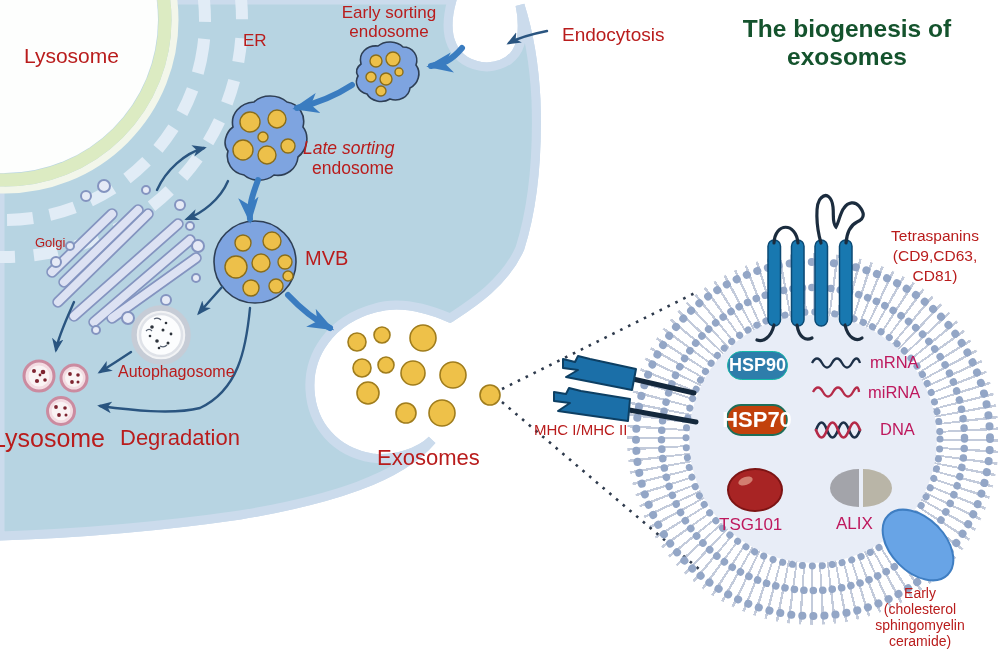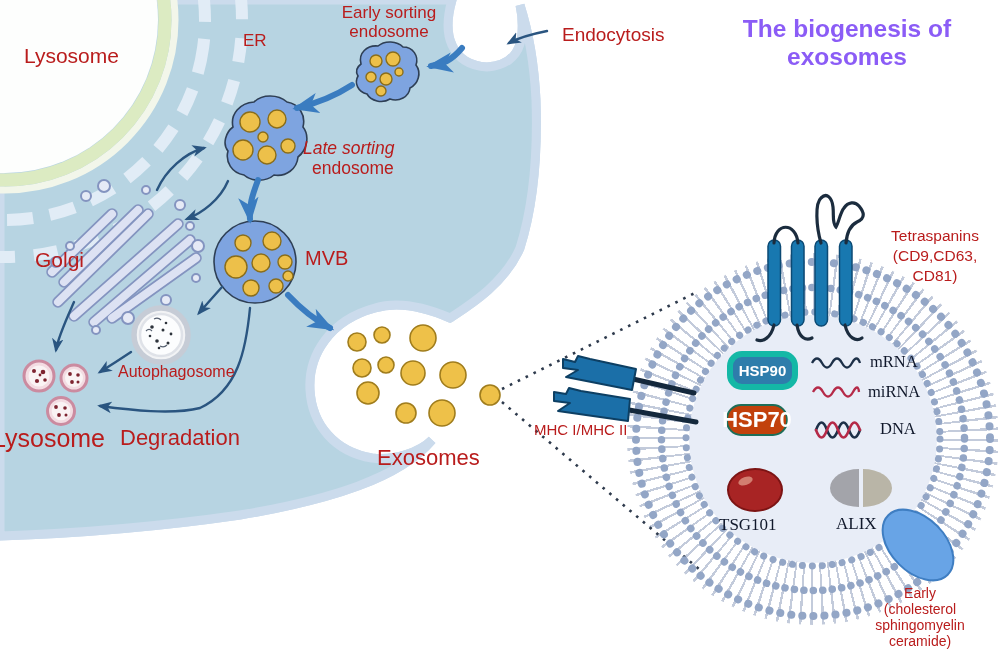--- a/index.html
+++ b/index.html
@@ -1,30 +1,30 @@
 <!DOCTYPE html>
 <html><head>
 <meta charset="utf-8">
 <style>
   html,body{margin:0;padding:0;background:#fff;}
   #canvas{position:relative;width:998px;height:659px;background:#ffffff;overflow:hidden;
           font-family:"Liberation Sans",sans-serif;}
   svg{position:absolute;left:0;top:0;}
   .lbl{position:absolute;color:#b91c1c;white-space:nowrap;line-height:1.15;}
   .center{text-align:center;}
-  .serif{font-family:Liberation Serif, serif;color:#0f172a;}
-  .title{font-weight:700;color:#8b5cf6;}
+  .serif{font-family:Liberation Sans, sans-serif;color:#be185d;}
+  .title{font-weight:700;color:#14532d;}
   
   .spokes{position:absolute;left:627px;top:253px;width:372px;height:372px;border-radius:50%;
           background:repeating-conic-gradient(#c3cbdb 0deg 0.8deg,#ffffff 0.8deg 3.6deg);}
   .lumen{position:absolute;left:689px;top:315px;width:248px;height:248px;border-radius:50%;
          background:#e8edf7;}
   .pill{position:absolute;display:flex;align-items:center;justify-content:center;
         color:#fff;font-weight:700;border-radius:15px;}
-  .pill90{left:727px;top:351px;width:59px;height:27px;background:#2e7dab;border:6px solid #14b8a6;font-size:15px;}
+  .pill90{left:727px;top:351px;width:59px;height:27px;background:#2e7dab;border:1px solid #14b8a6;font-size:18px;}
   .pill70{left:726px;top:404px;width:58px;height:28px;background:#c2410c;border:2px solid #1d6e59;font-size:22px;}
   .tsg{position:absolute;left:727px;top:468px;width:52px;height:40px;border-radius:50%;
        background:#a82424;border:2px solid #7c1414;}
   .tsg i{position:absolute;left:9px;top:7px;width:15px;height:8px;border-radius:50%;
          background:#d98e7e;opacity:.85;transform:rotate(-20deg);}
   .alix{position:absolute;left:830px;top:469px;width:62px;height:38px;display:flex;gap:4px;}
   .alix .h1{width:29px;height:38px;background:#a3a4aa;border-radius:29px 0 0 29px / 19px 0 0 19px;}
   .alix .h2{width:29px;height:38px;background:#b9b5a7;border-radius:0 29px 29px 0 / 0 19px 19px 0;}
 </style>
 </head>
@@ -295,21 +295,21 @@
   </div>
 
   <div class="lbl" style="left:24px;top:44px;font-size:21px;">Lysosome</div>
   <div class="lbl" style="left:243px;top:31px;font-size:17px;">ER</div>
   <div class="lbl center" style="left:330px;top:3px;width:118px;font-size:17px;">Early sorting</div>
   <div class="lbl center" style="left:330px;top:22px;width:118px;font-size:17px;">endosome</div>
   <div class="lbl" style="left:562px;top:24px;font-size:19px;">Endocytosis</div>
   <div class="lbl" style="left:303px;top:138px;font-size:17.5px;font-style:italic;">Late sorting</div>
   <div class="lbl" style="left:312px;top:158px;font-size:17.5px;">endosome</div>
   <div class="lbl" style="left:305px;top:247px;font-size:20px;">MVB</div>
-  <div class="lbl" style="left:35px;top:248px;font-size:21px;">Golgi</div>
+  <div class="lbl" style="left:35px;top:236px;font-size:13px;">Golgi</div>
   <div class="lbl" style="left:118px;top:363px;font-size:16px;">Autophagosome</div>
   <div class="lbl" style="left:-8px;top:424px;font-size:25px;">Lysosome</div>
   <div class="lbl" style="left:120px;top:425px;font-size:22px;">Degradation</div>
   <div class="lbl" style="left:377px;top:445px;font-size:22px;">Exosomes</div>
   <div class="lbl" style="left:534px;top:421px;font-size:15px;">MHC I/MHC II</div>
 
   <div class="lbl center" style="left:878px;top:227px;width:114px;font-size:15.5px;">Tetraspanins</div>
   <div class="lbl center" style="left:878px;top:247px;width:114px;font-size:15.5px;">(CD9,CD63,</div>
   <div class="lbl center" style="left:878px;top:267px;width:114px;font-size:15.5px;">CD81)</div>
 

